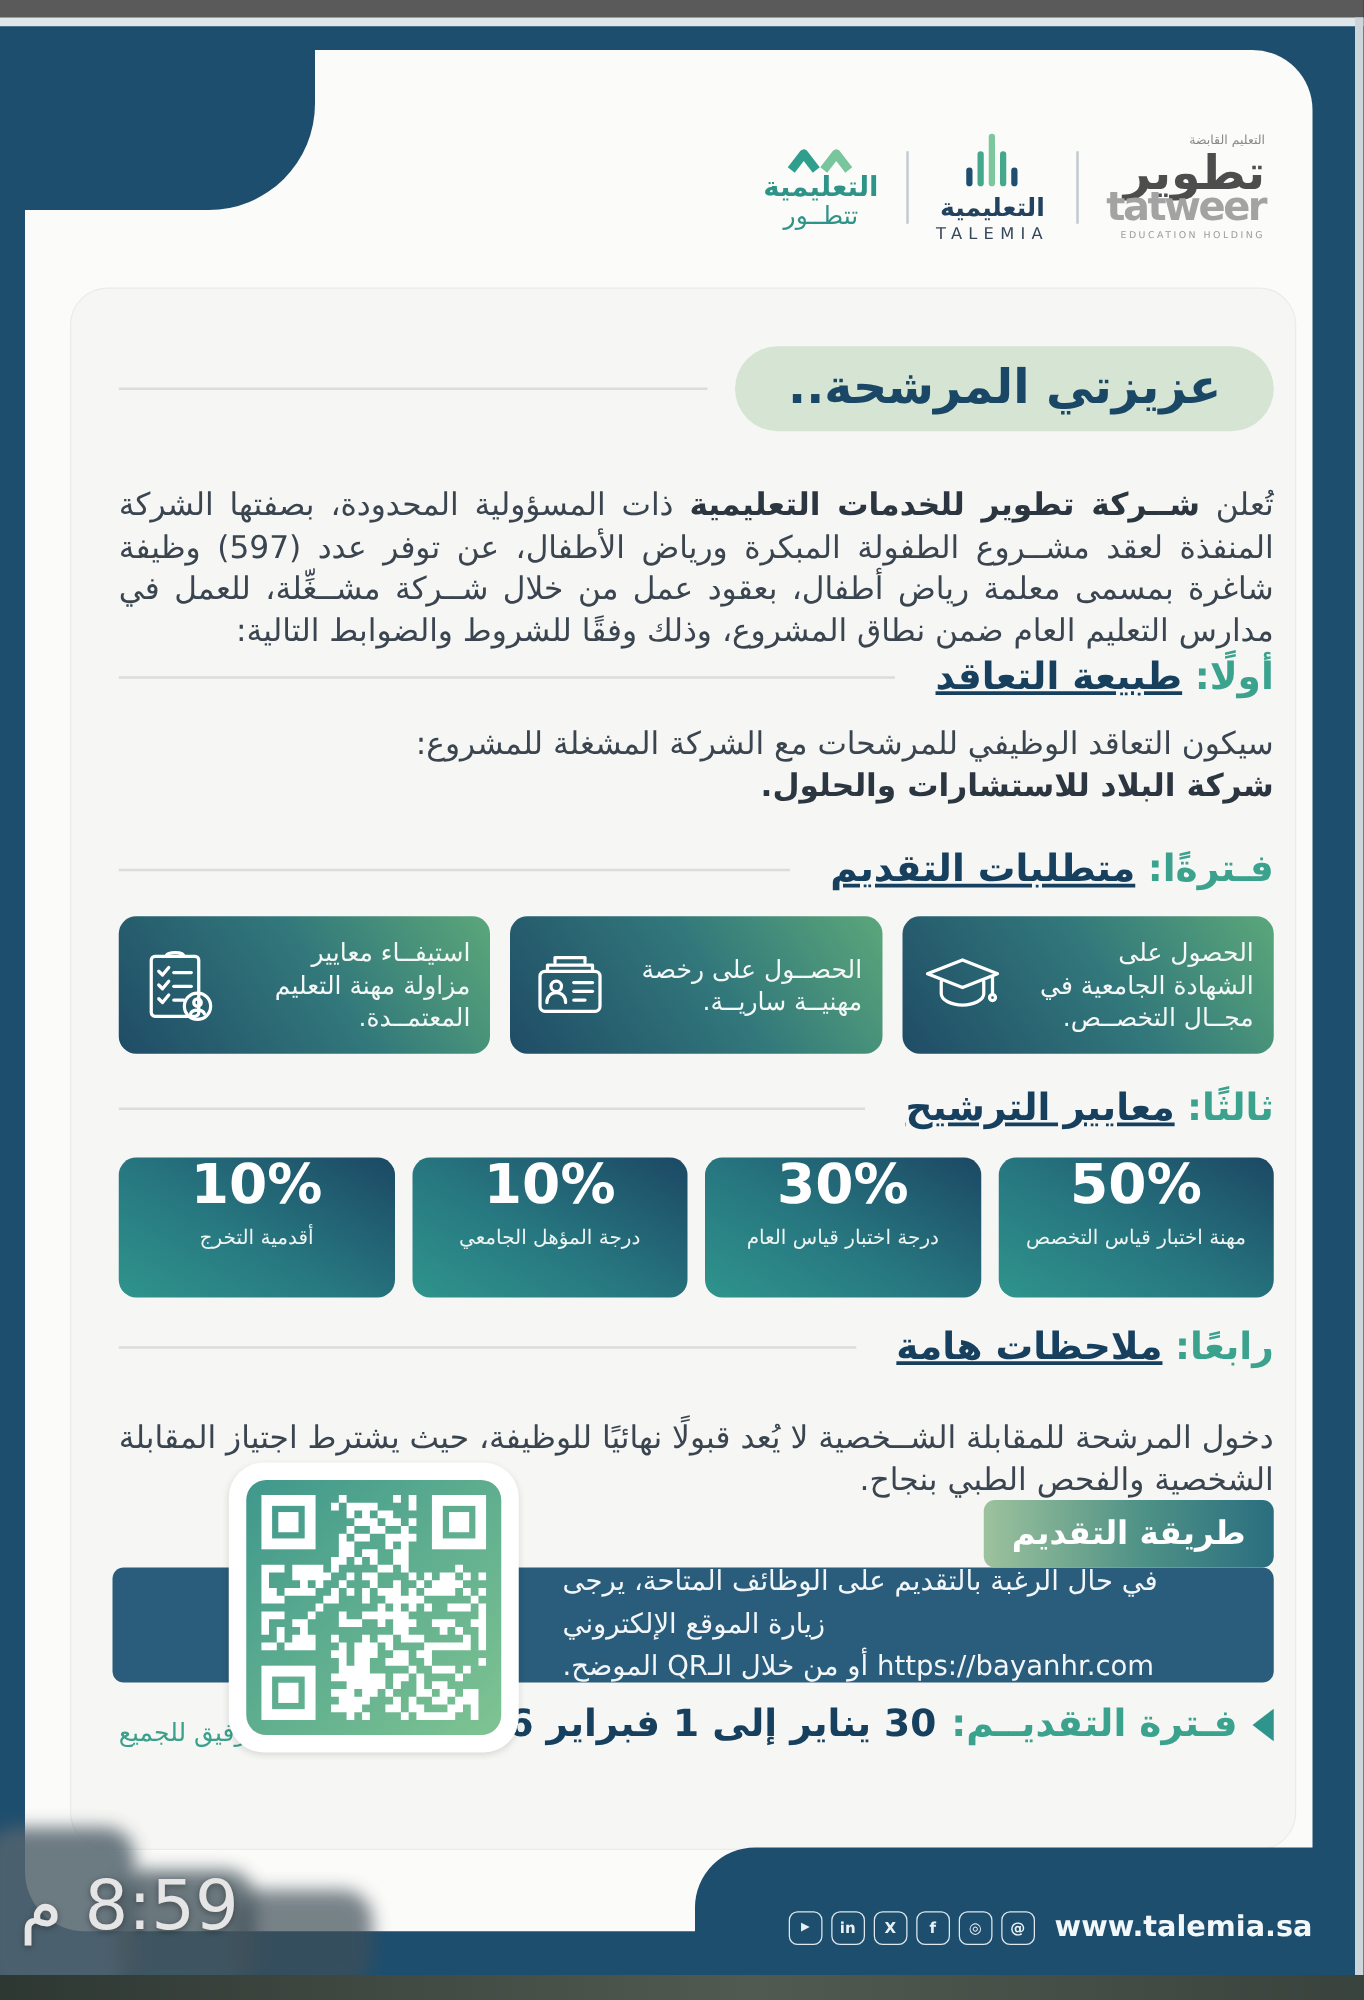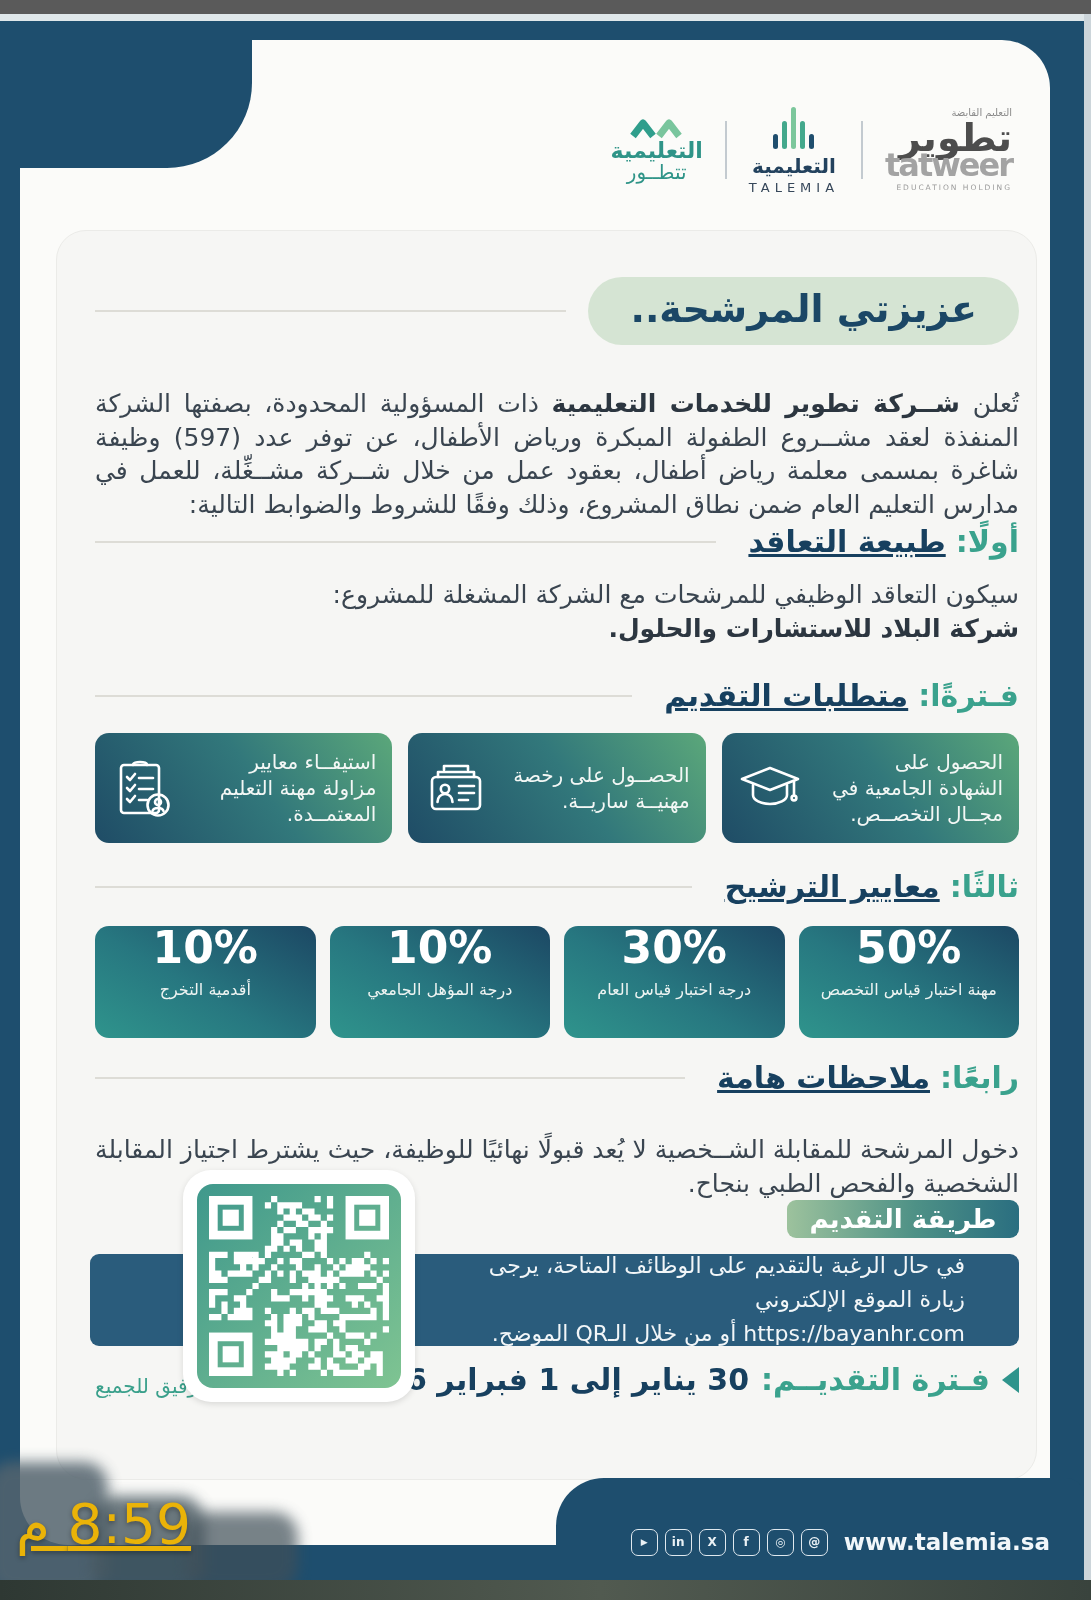--- a/index.html
+++ b/index.html
@@ -62,28 +62,28 @@
             padding-left:8px;padding-right:16px;}
   
   .pct-row{position:absolute;left:95px;right:72px;top:926px;height:112px;display:flex;
            flex-direction:row-reverse;gap:14px;z-index:5;}
   .pct-card{flex:1;border-radius:14px;display:flex;flex-direction:column;align-items:center;
             justify-content:flex-start;color:#fff;
             background:linear-gradient(210deg,#1c4864 0%,#277780 55%,#2f948c 100%);}
   .pct-value{font-size:44px;font-weight:bold;line-height:1;}
   .pct-label{font-size:16px;margin-top:10px;white-space:nowrap;color:#eef4f2;}
   
-  .apply-badge{position:absolute;right:72px;top:1200px;width:232px;height:38px;border-radius:9px;
+  .apply-badge{position:absolute;right:72px;top:1200px;width:232px;height:54px;border-radius:9px;
                background:linear-gradient(90deg,#9dc29d 0%,#4e9186 55%,#2a6e80 100%);
                display:flex;align-items:center;justify-content:center;color:#fff;
                font-size:26px;font-weight:bold;z-index:6;}
   .apply-bar{position:absolute;left:90px;right:72px;top:1254px;height:92px;border-radius:9px;
              background:#2a5c7c;z-index:5;display:flex;flex-direction:column;justify-content:center;
              padding-left:360px;padding-right:54px;box-sizing:border-box;}
-  .apply-bar .line{direction:rtl;text-align:right;color:#f2f6f8;font-size:22px;line-height:1.55;}
+  .apply-bar .line{direction:rtl;text-align:left;color:#f2f6f8;font-size:22px;line-height:1.55;}
   .apply-bar a{color:#f2f6f8;text-decoration:none;}
   .qr-frame{position:absolute;left:183px;top:1170px;width:232px;height:232px;background:#fff;
             border-radius:28px;z-index:7;display:flex;align-items:center;justify-content:center;
             box-shadow:0 2px 6px rgba(0,0,0,.12);}
   .qr-inner{width:204px;height:204px;border-radius:16px;
             background:linear-gradient(135deg,#3f988c,#7fc492);position:relative;}
   .qr-inner svg{position:absolute;inset:12px;width:180px;height:180px;}
   
   .date-row{position:absolute;right:72px;top:1362px;display:flex;direction:rtl;align-items:center;
             gap:12px;font-size:30px;font-weight:bold;z-index:6;}
@@ -98,22 +98,22 @@
               justify-content:flex-end;padding:26px 34px 0 0;box-sizing:border-box;gap:16px;}
   .social-row{display:flex;gap:7px;align-items:center;}
   .social-ic{width:25px;height:25px;border:1.6px solid #dfe8ee;border-radius:7px;color:#eaf1f5;
              font-size:12px;display:flex;align-items:center;justify-content:center;font-weight:bold;}
   .site{color:#f2f7fa;font-size:23px;font-weight:bold;}
   
   .blob{position:absolute;filter:blur(7px);z-index:9;border-radius:24px;}
   .blobA{left:-12px;top:1462px;width:120px;height:132px;background:#54646e;opacity:.85;}
   .blobB{left:92px;top:1496px;width:112px;height:96px;background:#47575f;opacity:.8;}
   .blobC{left:186px;top:1512px;width:112px;height:78px;background:#404f58;opacity:.7;}
-  .time{position:absolute;left:16px;top:1492px;z-index:10;direction:rtl;color:#eab308;
-        font-size:55px;letter-spacing:1px;text-shadow:0 2px 5px rgba(0,0,0,.35);text-decoration:underline;}
+  .time{position:absolute;left:16px;top:1492px;z-index:10;direction:rtl;color:#e5e5e5;
+        font-size:55px;letter-spacing:1px;text-shadow:0 2px 5px rgba(0,0,0,.35);}
 </style>
 </head>
 <body>
 
 <div class="canvas">
 
   <div class="page"></div>
   <div class="inner-panel"></div>
   <div class="corner-tab"></div>
 

